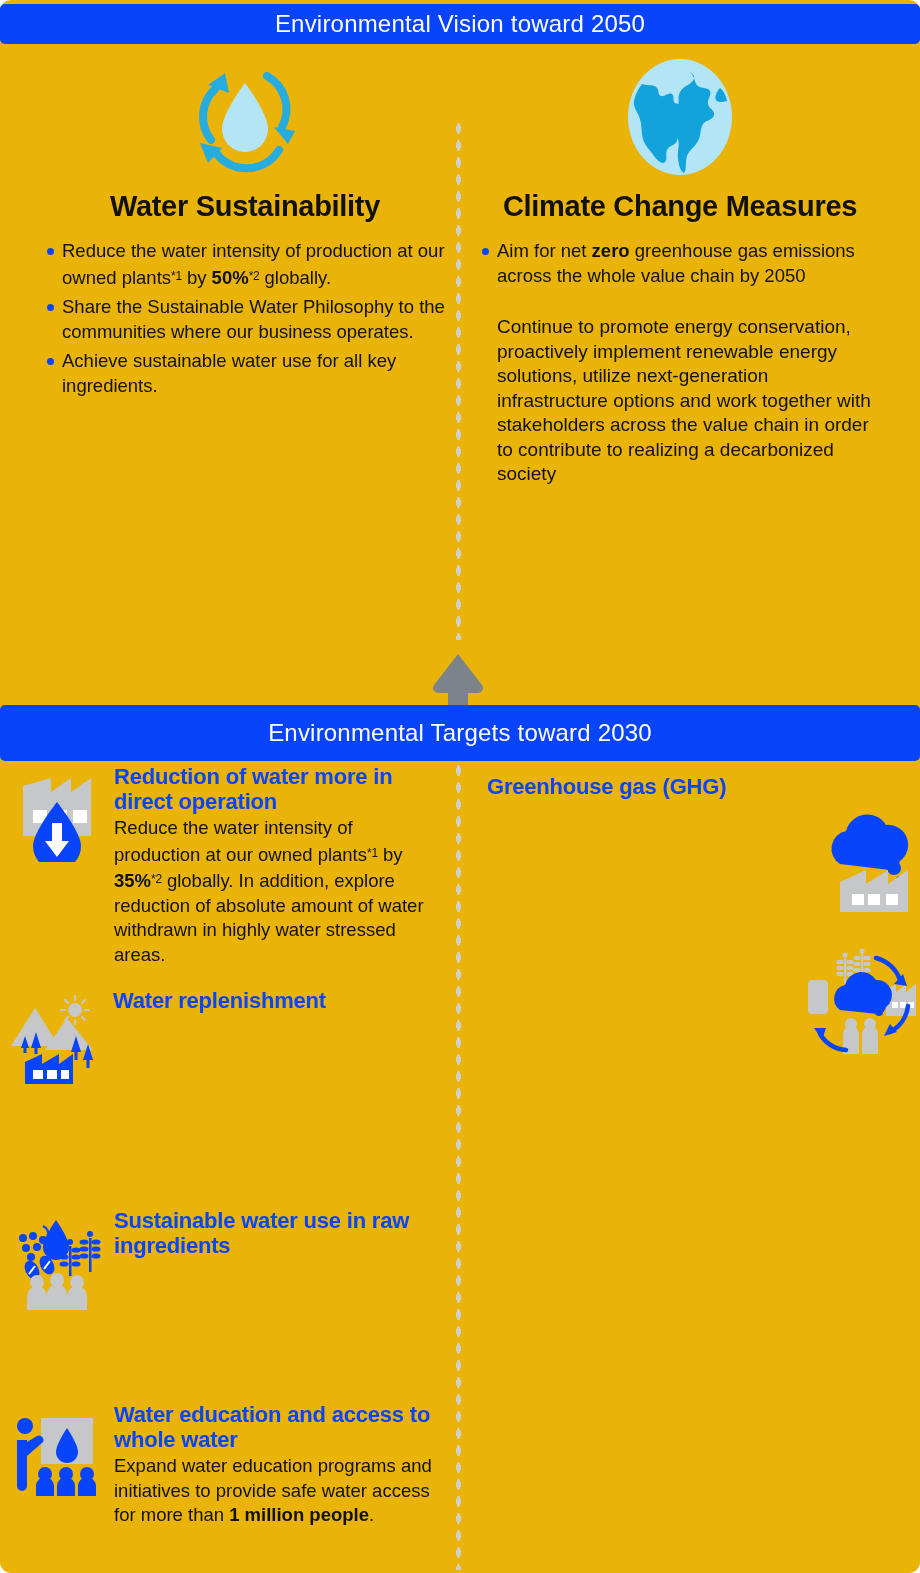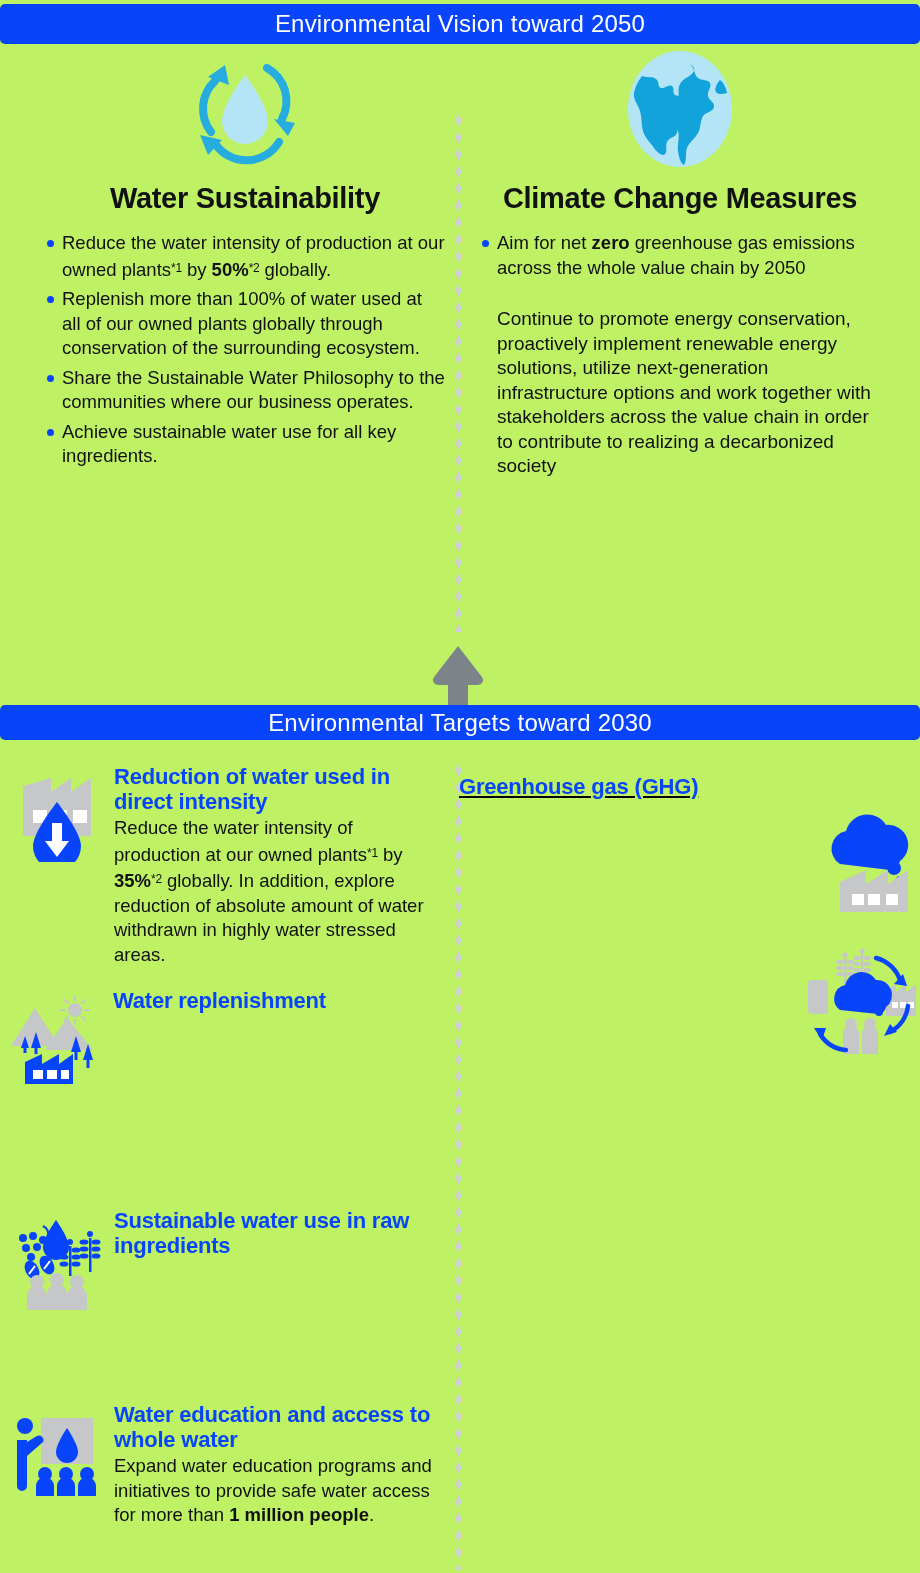--- a/index.html
+++ b/index.html
@@ -7,45 +7,46 @@
     width: 920px;
     height: 1573px;
     background: #ffffff;
     font-family: "Liberation Sans", sans-serif;
     overflow: hidden;
   }
   .page {
     position: relative;
     width: 920px;
     height: 1573px;
-    background: #bef264;
+    background: #eab308;
+    border-radius: 11px;
   }
 
   
   .banner {
     position: absolute;
     left: 0;
     width: 920px;
     background: #0844fc;
     border-radius: 5px;
     color: #ffffff;
     font-size: 24px;
     font-weight: 400;
     letter-spacing: 0.2px;
     display: flex;
     align-items: center;
     justify-content: center;
   }
   #banner-vision { top: 4px; height: 40px; }
-  #banner-targets { top: 705px; height: 35px; }
+  #banner-targets { top: 705px; height: 56px; }
 
   
   #vision-section {
     position: absolute;
-    top: 44px;
+    top: 52px;
     left: 0;
     width: 916px;
     height: 640px;
   }
   .vision-col {
     position: absolute;
     top: 0;
   }
   #vision-col-water  { left: 45px;  width: 400px; }
   #vision-col-climate{ left: 480px; width: 400px; }
@@ -148,21 +149,21 @@
     letter-spacing: -0.2px;
     margin-bottom: 2px;
   }
   .target-text {
     font-size: 18.5px;
     line-height: 24.5px;
     color: #111111;
   }
 
   
-  #ghg-block { position: absolute; left: 459px; top: 14px; width: 420px; text-decoration: underline; }
+  #ghg-block { position: absolute; left: 487px; top: 14px; width: 420px; }
   #ghg-head {
     color: #0844fc;
     font-size: 22px;
     font-weight: bold;
     letter-spacing: -0.2px;
     margin-bottom: 4px;
   }
   #ghg-list { width: 330px; }
   #ghg-list li { margin-bottom: 0; }
   .ghg-spacer { height: 62px; }
@@ -196,21 +197,20 @@
           <polygon points="47,18 30,30 51,38" fill="#27ACE0"></polygon>
           <path d="M89 21 A38 38 0 0 1 104 72" stroke="#27ACE0" stroke-width="8" fill="none" stroke-linecap="round"></path>
           <polygon points="117,76 96,72 110,89" fill="#27ACE0"></polygon>
           <path d="M101 95 A38 38 0 0 1 38 98" stroke="#27ACE0" stroke-width="8" fill="none" stroke-linecap="round"></path>
           <polygon points="22,88 30,108 44,93" fill="#27ACE0"></polygon>
         </svg>
       </div>
       <div class="vision-title">Water Sustainability</div>
       <ul class="bullets" id="water-bullets">
           <li><span>Reduce the water intensity of production at our owned plants</span><sup class="note">*1</sup><span> by </span><b class="hl">50%</b><sup class="note">*2</sup><span> globally.</span></li>
-          <li><span>Replenish more than 100% of water used at all of our owned plants globally through conservation of the surrounding ecosystem.</span></li>
           <li><span>Share the Sustainable Water Philosophy to the communities where our business operates.</span></li>
           <li><span>Achieve sustainable water use for all key ingredients.</span></li>
         </ul>
     </div>
 
     <div class="vision-col" id="vision-col-climate">
       <div class="vision-icon-wrap">
         <svg width="120" height="122" viewBox="0 0 120 122">
           <ellipse cx="60" cy="61" rx="52" ry="58" fill="#b3e5f7"></ellipse>
           <path d="M22 28 c6 2 10 0 14 3 c4 3 1 8 5 9 c4 1 7-4 11-2 c3 2 0 7 3 9 c3 2 7-1 8 2 c1 3-4 5-3 9 c1 4 6 3 6 7 c0 5-7 4-9 8 c-2 4 2 8 0 12 c-2 5-8 4-10 9 c-2 4 1 9-2 12 c-3 3-8-2-11-6 c-4-6-9-10-11-17 c-2-7-1-14-3-20 c-2-7-7-11-6-18 c1-6 4-12 8-17 Z" fill="#12A3DB"></path>
@@ -245,21 +245,21 @@
         <svg width="92" height="96" viewBox="0 0 92 96">
           <path d="M12 20 L12 70 L80 70 L80 12 L60 26 L60 12 L40 26 L40 12 Z" fill="#c6c7c9"></path>
           <rect x="22" y="44" width="14" height="13" fill="#ffffff"></rect>
           <rect x="42" y="44" width="14" height="13" fill="#ffffff"></rect>
           <rect x="62" y="44" width="14" height="13" fill="#ffffff"></rect>
           <path d="M46 36 C46 36 22 66 22 80 a24 24 0 0 0 48 0 C70 66 46 36 46 36 Z" fill="#0844fc"></path>
           <path d="M46 96 L34 80 L41 80 L41 62 L51 62 L51 80 L58 80 Z" fill="#ffffff" transform="translate(0,-5)"></path>
         </svg>
       </div>
       <div class="target-body">
-        <div class="target-head">Reduction of water used in direct intensity</div>
+        <div class="target-head">Reduction of water more in direct operation</div>
         <div class="target-text"><span>Reduce the water intensity of production at our owned plants</span><sup class="note">*1</sup><span> by </span><b class="hl">35%</b><sup class="note">*2</sup><span> globally. In addition, explore reduction of absolute amount of water withdrawn in highly water stressed areas.</span></div>
       </div>
     </div>
 
     <div class="target-item" id="target-item-1" style="top:228px;gap:7px;">
       <div class="target-icon">
         <svg width="96" height="96" viewBox="0 0 96 96">
           <path d="M2 56 L26 18 L50 56 Z" fill="#c6c7c9"></path>
           <path d="M36 60 L58 28 L84 60 Z" fill="#c6c7c9"></path>
           <circle cx="66" cy="20" r="7" fill="#c6c7c9"></circle>

